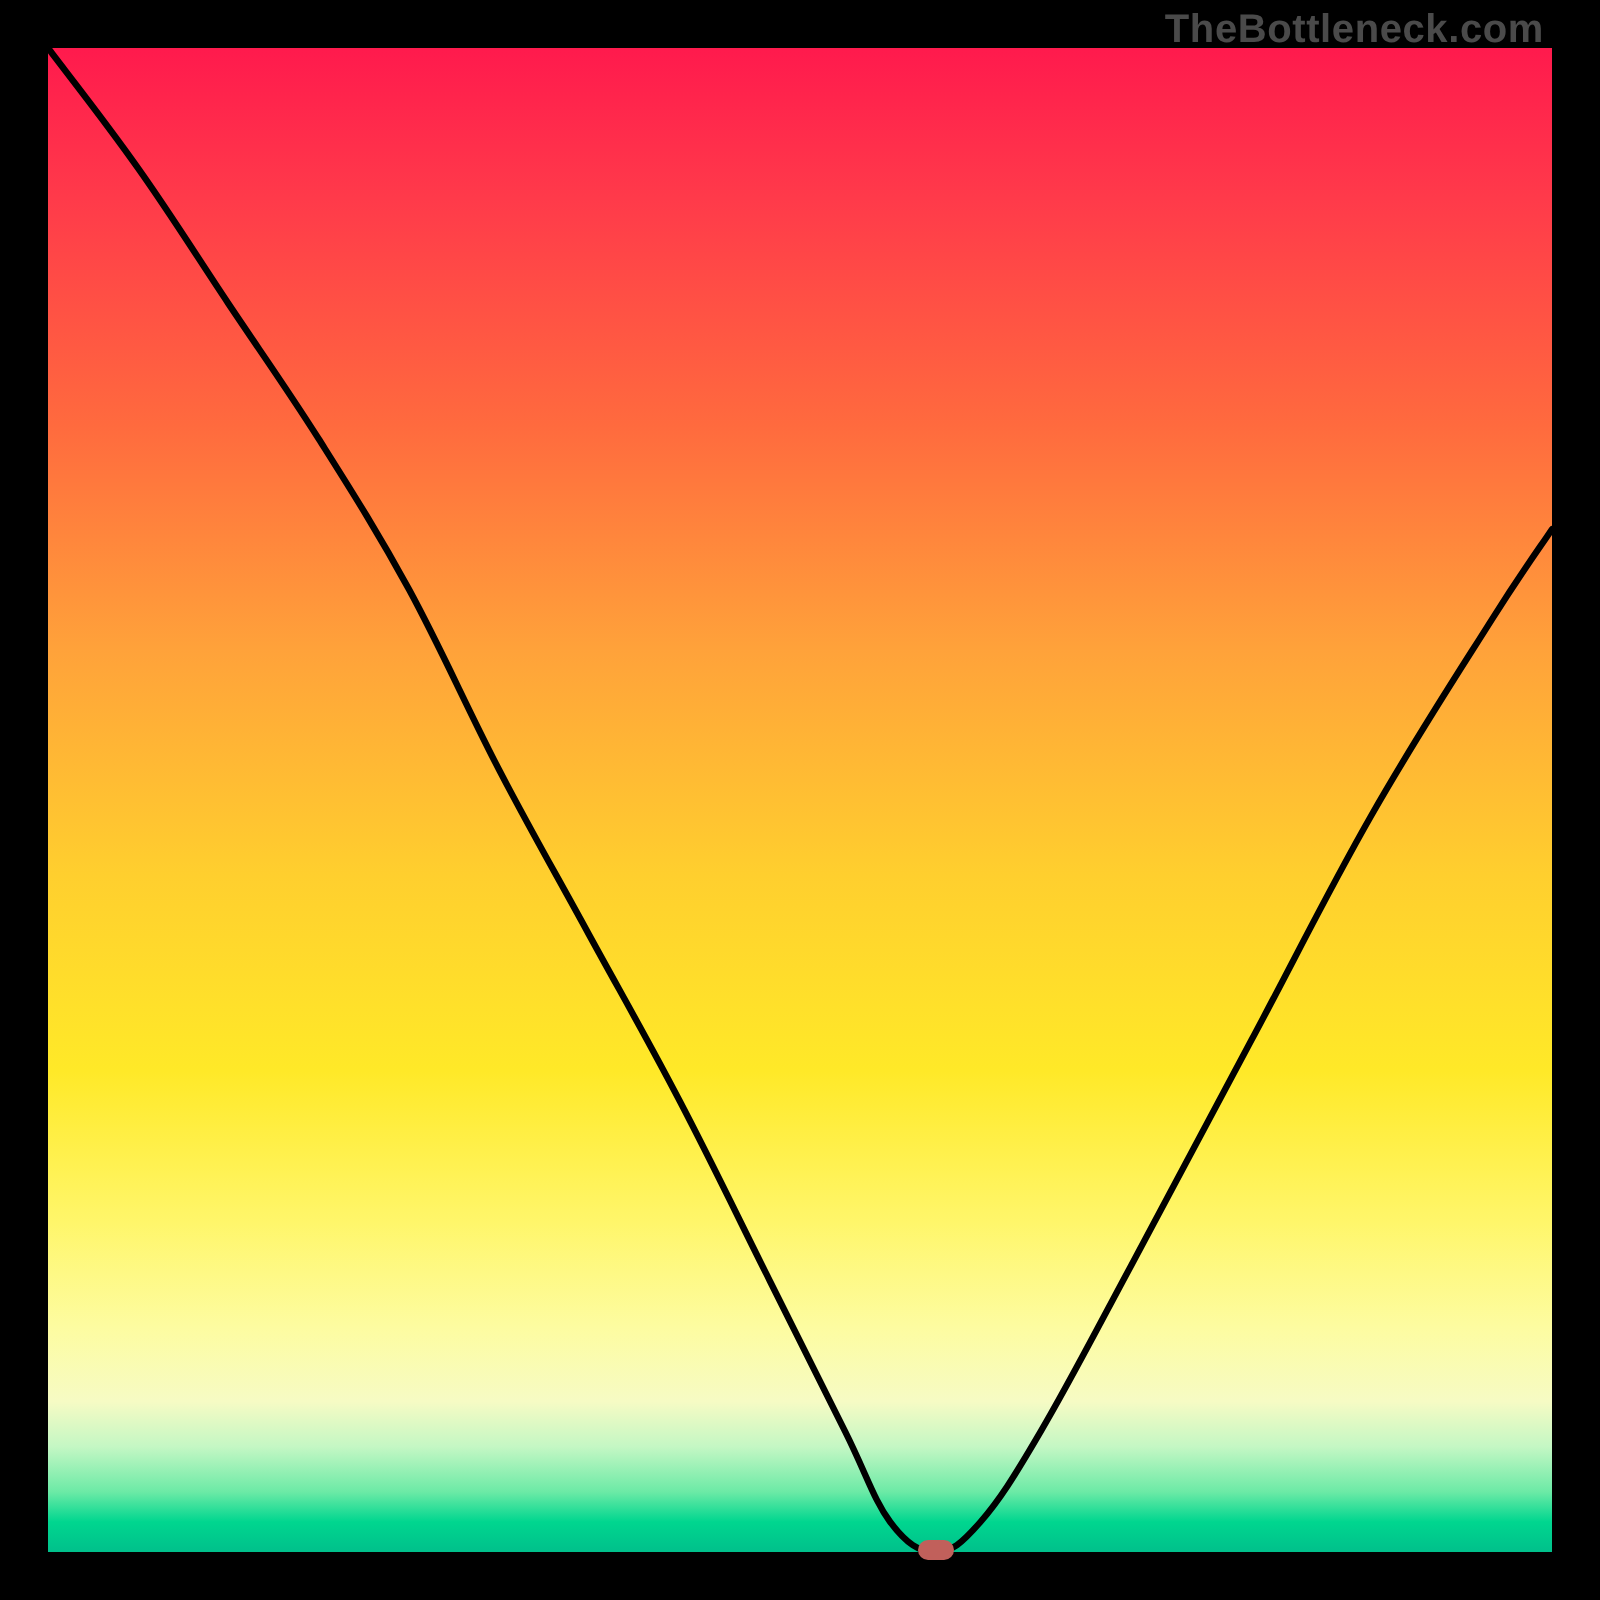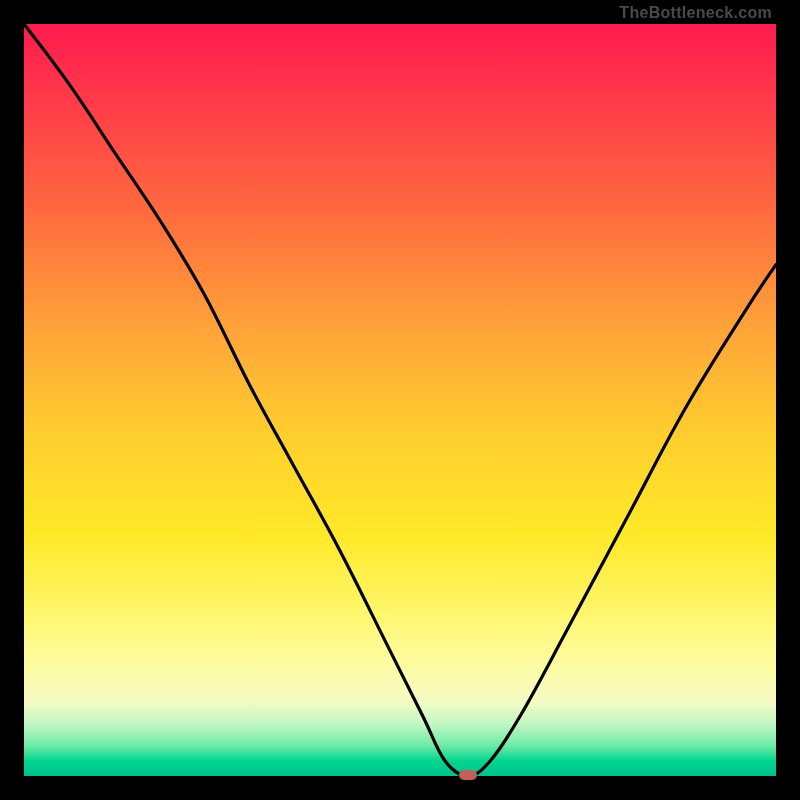--- a/index.html
+++ b/index.html
@@ -41,21 +41,21 @@
       #6ceaa6 96%,
       #00d68f 98%,
       #00c08b 100%
     );
   }
   .watermark {
     position: absolute;
     top: 4px;
     right: 28px;
     color: #4a4a4a;
-    font-size: 16px;
+    font-size: 20px;
     font-weight: 600;
     letter-spacing: 0.3px;
     font-family: Arial, Helvetica, sans-serif;
   }
   svg.curve {
     position: absolute;
     left: 0;
     top: 0;
     width: 752px;
     height: 752px;

